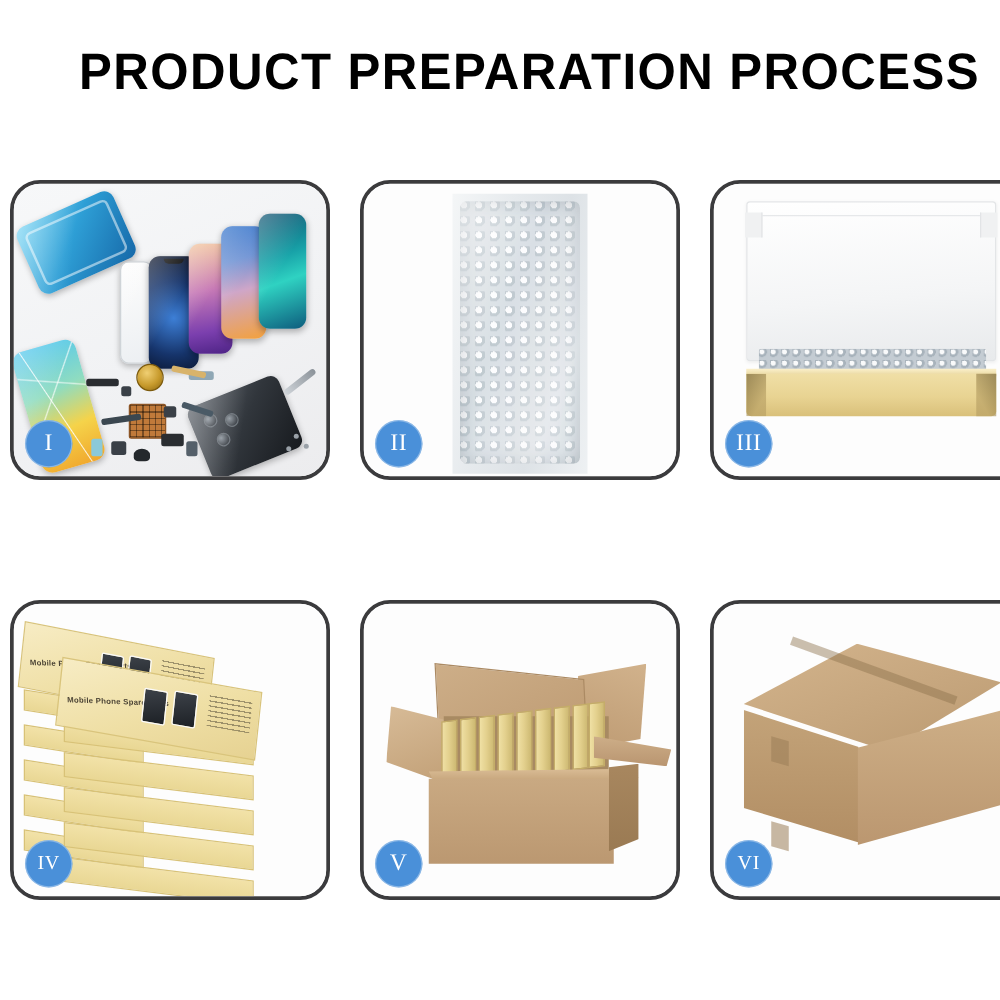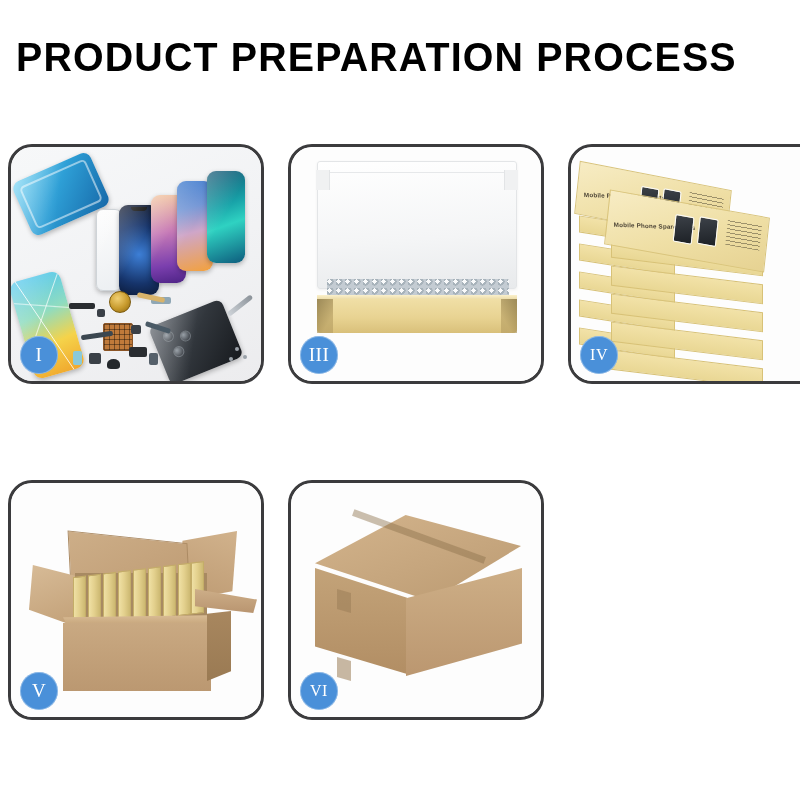--- a/index.html
+++ b/index.html
@@ -9,21 +9,21 @@
     height: 800px;
     background: #ffffff;
     font-family: "Liberation Sans", sans-serif;
     overflow: hidden;
     position: relative;
   }
 
   .page { width: 800px; height: 800px; position: relative; }
 
   
-  .header { text-align: left; padding-top: 36px; }
+  .header { text-align: right; padding-top: 36px; }
 
   .main-title {
     font-family: "Liberation Sans", sans-serif;
     font-size: 41px;
     font-weight: bold;
     color: #000000;
     letter-spacing: 1.2px;
     line-height: 1.05;
     transform: scaleX(0.96);
   }
@@ -431,20 +431,28 @@
         <div class="tiny t6"></div>
         <div class="tool"></div>
         <div class="screw s1"></div>
         <div class="screw s2"></div>
         <div class="screw s3"></div>
       </div>
       <div class="badge">I</div>
 
     </div>
 
+    <div class="panel">
+      <div class="panel-scene scene-bubble">
+        <div class="bubble-sheet"></div>
+        <div class="bubble-pack"></div>
+      </div>
+      <div class="badge">II</div>
+
+    </div>
 
     <div class="panel">
       <div class="panel-scene scene-openbox">
         <div class="ob-lid">
           <span class="fold"></span>
             <span class="tabL"></span>
             <span class="tabR"></span>
         </div>
         <div class="ob-fill"></div>
         <div class="ob-rim"></div>

